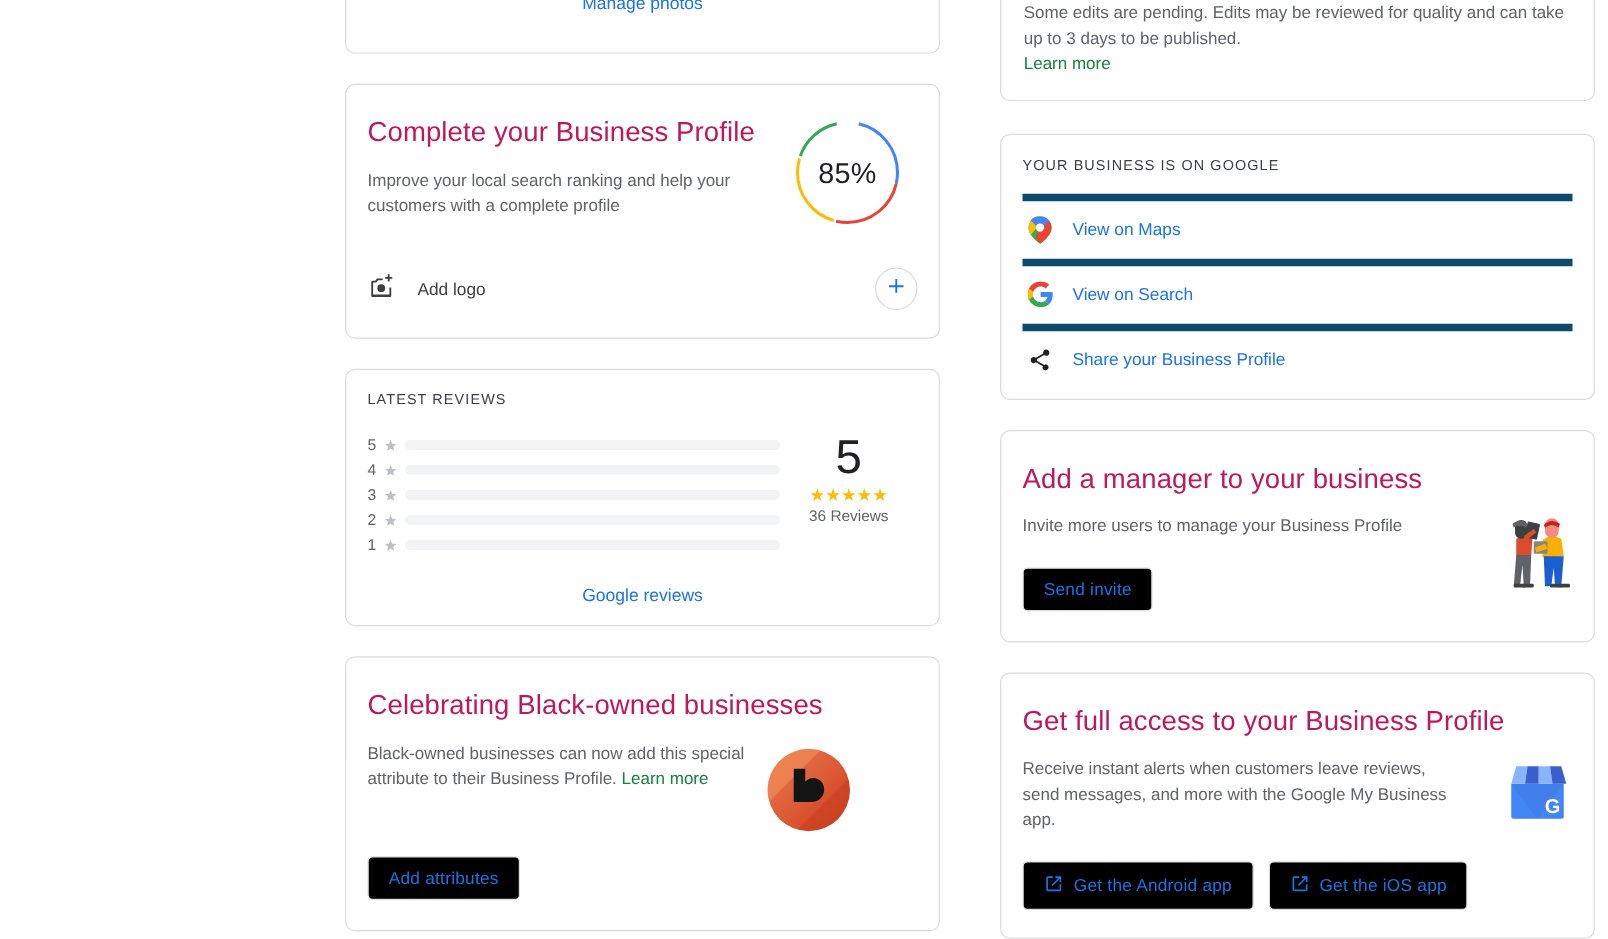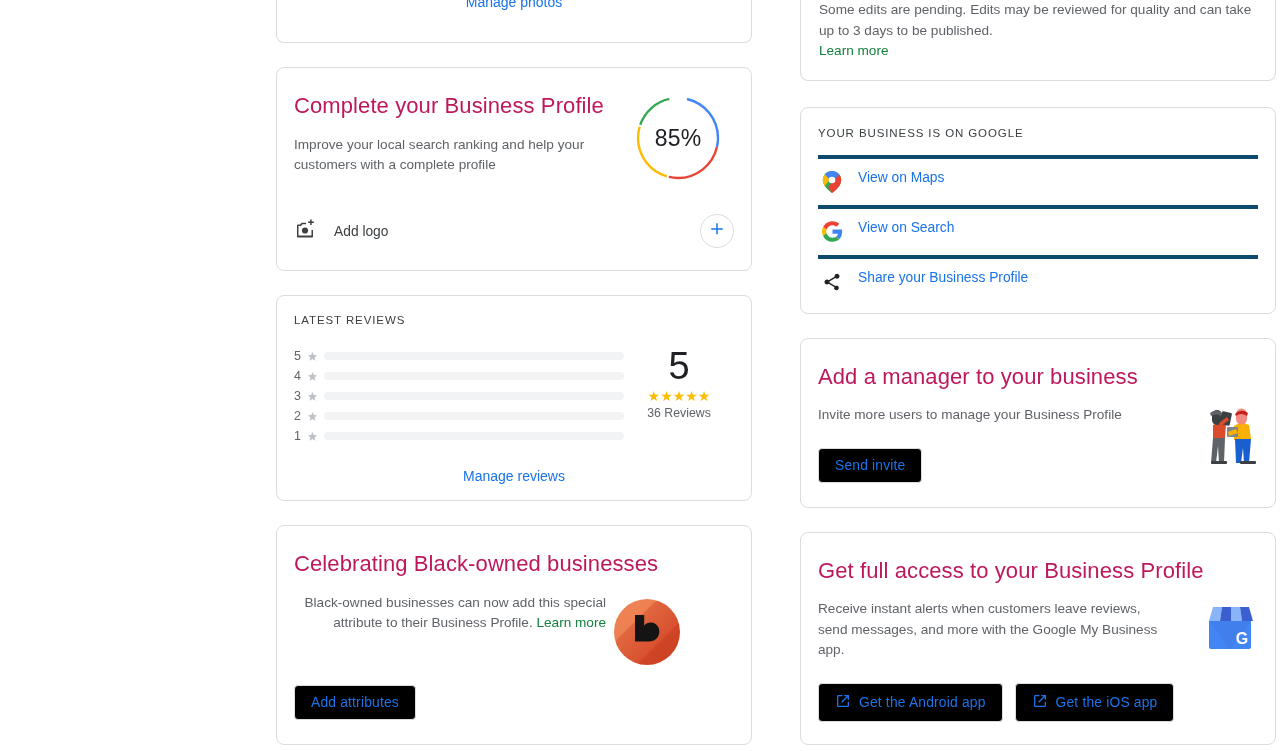--- a/index.html
+++ b/index.html
@@ -112,21 +112,21 @@
   .rating-block { width: 110px; text-align: center; padding-top: 2px; }
   .rating-num { font-size: 38px; color: #202124; line-height: 44px; font-weight: 400; }
   .rating-stars { color: #fbbc04; font-size: 14px; letter-spacing: 0px; line-height: 16px; }
   .rating-count { font-size: 12.3px; color: #5f6368; margin-top: 2px; }
   .card-footer-link {
     text-align: center; font-size: 14px; font-weight: 500;
     color: #1a73e8; padding-top: 22px; cursor: pointer;
   }
 
   
-  .bo-row { display: flex; align-items: flex-start; margin-top: 10px; text-align: right; }
+  .bo-row { display: flex; align-items: flex-start; margin-top: 10px; }
   .bo-text { flex: 1; font-size: 13.6px; color: #5f6368; line-height: 20.5px; max-width: 312px; }
   .bo-badge {
     width: 66px; height: 66px; border-radius: 50%;
     margin-left: 8px; margin-top: 6px; flex: 0 0 auto;
     background: linear-gradient(135deg,#ef8354 0%,#ee8152 32%,#e0673f 34%,#d9512f 66%,#cf4526 68%,#c8401f 100%);
     display: flex; align-items: center; justify-content: center;
   }
   .btn-outline {
     display: inline-flex; align-items: center; justify-content: center; gap: 8px;
     border: 1px solid #dadce0; border-radius: 4px;
@@ -136,23 +136,23 @@
     padding: 9px 16px; cursor: pointer;
   }
 
   
   .pending-card { border-radius: 0 0 8px 8px; border-top: none; margin-bottom: 26px; }
   .pending-pad { padding: 0 18px 18px 18px; }
   .pending-text { font-size: 13.6px; color: #5f6368; line-height: 20.5px; }
 
   
   .g-row {
-    display: flex; align-items: flex-start; gap: 14px;
+    display: flex; align-items: center; gap: 14px;
     padding: 11px 0 11px 2px;
-    border-top: 4px solid #0c4a6e; cursor: pointer;
+    border-top: 6px solid #0c4a6e; cursor: pointer;
   }
   .g-row:first-of-type { border-top: none; padding-top: 4px; }
   .g-row .g-label { font-size: 13.8px; color: #1a73e8; }
   .g-icon { width: 24px; height: 24px; display: flex; align-items: center; justify-content: center; flex: 0 0 24px; }
 
   
   .split-row { display: flex; align-items: flex-start; }
   .split-left { flex: 1; }
   .illus { flex: 0 0 auto; margin-left: 10px; }
   .btn-row { display: flex; gap: 12px; margin-top: 22px; }
@@ -285,21 +285,21 @@
 
           </div>
 
           <div class="rating-block">
             <div class="rating-num">5</div>
             <div class="rating-stars">★★★★★</div>
             <div class="rating-count">36 Reviews</div>
           </div>
         </div>
 
-        <div class="card-footer-link">Manage reviews</div>
+        <div class="card-footer-link">Google reviews</div>
       </div>
     </div>
 
     <div class="card">
       <div class="card-pad" style="padding-bottom:24px;">
         <h2 class="card-title">Celebrating Black-owned businesses</h2>
 
         <div class="bo-row">
           <div class="bo-text">
             <span>Black-owned businesses can now add this special attribute to their Business Profile.</span>

